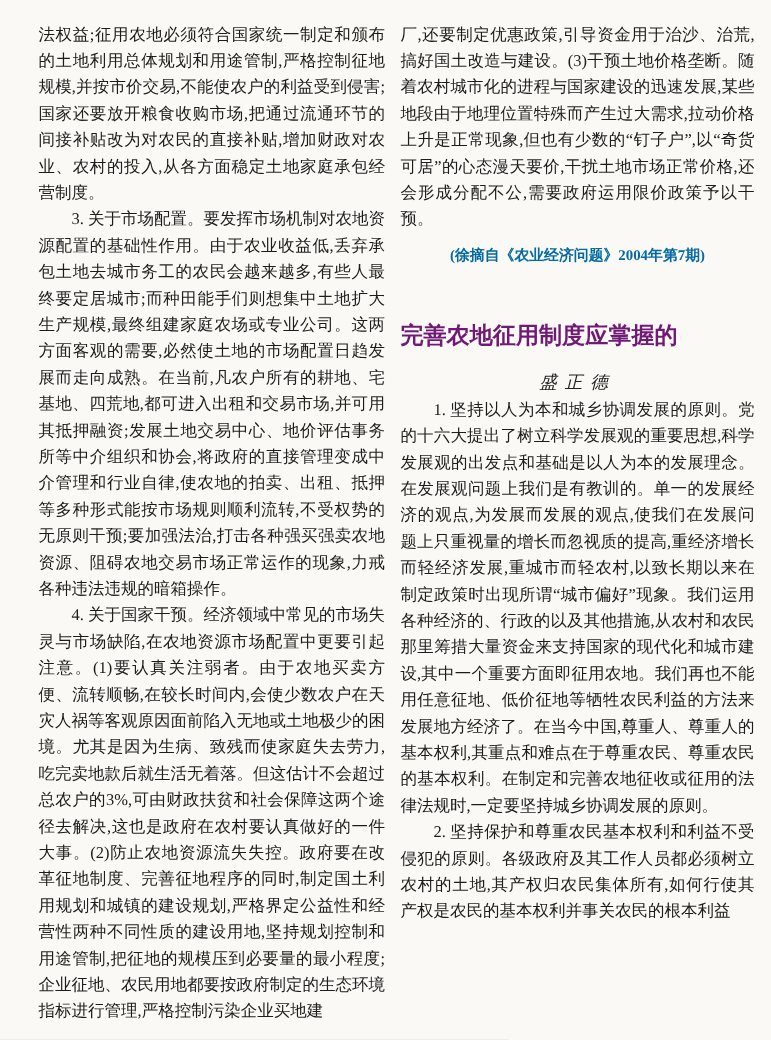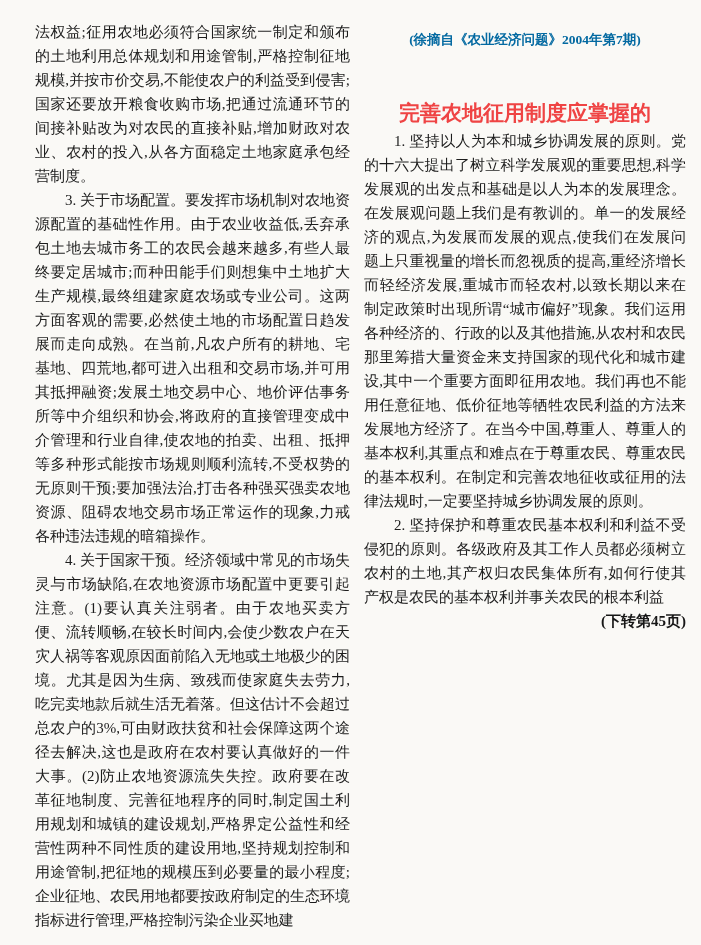--- a/index.html
+++ b/index.html
@@ -46,22 +46,21 @@
     line-height: 24px;
     font-weight: bold;
     text-align: center;
     color: #0369a1;
   }
   .article-title {
     margin-top: 46px;
     font-size: 21px;
     line-height: 31px;
     font-weight: bold;
-    text-align: center;
-    color: #ef4444;
+    color: #701a75;
   }
   .article-author {
     margin-top: 16px;
     font-size: 16px;
     line-height: 24px;
     font-style: italic;
     letter-spacing: 0.45em;
     text-align: center;
     color: #222;
   }
@@ -82,27 +81,28 @@
 
 <div class="page">
 
   <div class="col col-left">
     <p class="body-text">法权益;征用农地必须符合国家统一制定和颁布的土地利用总体规划和用途管制,严格控制征地规模,并按市价交易,不能使农户的利益受到侵害;国家还要放开粮食收购市场,把通过流通环节的间接补贴改为对农民的直接补贴,增加财政对农业、农村的投入,从各方面稳定土地家庭承包经营制度。</p>
     <p class="body-text indent">3. 关于市场配置。要发挥市场机制对农地资源配置的基础性作用。由于农业收益低,丢弃承包土地去城市务工的农民会越来越多,有些人最终要定居城市;而种田能手们则想集中土地扩大生产规模,最终组建家庭农场或专业公司。这两方面客观的需要,必然使土地的市场配置日趋发展而走向成熟。在当前,凡农户所有的耕地、宅基地、四荒地,都可进入出租和交易市场,并可用其抵押融资;发展土地交易中心、地价评估事务所等中介组织和协会,将政府的直接管理变成中介管理和行业自律,使农地的拍卖、出租、抵押等多种形式能按市场规则顺利流转,不受权势的无原则干预;要加强法治,打击各种强买强卖农地资源、阻碍农地交易市场正常运作的现象,力戒各种违法违规的暗箱操作。</p>
     <p class="body-text indent">4. 关于国家干预。经济领域中常见的市场失灵与市场缺陷,在农地资源市场配置中更要引起注意。(1)要认真关注弱者。由于农地买卖方便、流转顺畅,在较长时间内,会使少数农户在天灾人祸等客观原因面前陷入无地或土地极少的困境。尤其是因为生病、致残而使家庭失去劳力,吃完卖地款后就生活无着落。但这估计不会超过总农户的3%,可由财政扶贫和社会保障这两个途径去解决,这也是政府在农村要认真做好的一件大事。(2)防止农地资源流失失控。政府要在改革征地制度、完善征地程序的同时,制定国土利用规划和城镇的建设规划,严格界定公益性和经营性两种不同性质的建设用地,坚持规划控制和用途管制,把征地的规模压到必要量的最小程度;企业征地、农民用地都要按政府制定的生态环境指标进行管理,严格控制污染企业买地建</p>
   </div>
 
   <div class="col col-right">
+    <p class="body-text">厂,还要制定优惠政策,引导资金用于治沙、治荒,搞好国土改造与建设。(3)干预土地价格垄断。随着农村城市化的进程与国家建设的迅速发展,某些地段由于地理位置特殊而产生过大需求,拉动价格上升是正常现象,但也有少数的“钉子户”,以“奇货可居”的心态漫天要价,干扰土地市场正常价格,还会形成分配不公,需要政府运用限价政策予以干预。</p>
 
     <div class="attribution">(徐摘自《农业经济问题》2004年第7期)</div>
 
     <div class="article-title">
       <div>完善农地征用制度应掌握的</div>
     </div>
 
+    <div class="article-author">盛正德</div>
 
     <p class="body-text indent first-paragraph-gap">1. 坚持以人为本和城乡协调发展的原则。党的十六大提出了树立科学发展观的重要思想,科学发展观的出发点和基础是以人为本的发展理念。在发展观问题上我们是有教训的。单一的发展经济的观点,为发展而发展的观点,使我们在发展问题上只重视量的增长而忽视质的提高,重经济增长而轻经济发展,重城市而轻农村,以致长期以来在制定政策时出现所谓“城市偏好”现象。我们运用各种经济的、行政的以及其他措施,从农村和农民那里筹措大量资金来支持国家的现代化和城市建设,其中一个重要方面即征用农地。我们再也不能用任意征地、低价征地等牺牲农民利益的方法来发展地方经济了。在当今中国,尊重人、尊重人的基本权利,其重点和难点在于尊重农民、尊重农民的基本权利。在制定和完善农地征收或征用的法律法规时,一定要坚持城乡协调发展的原则。</p>
     <p class="body-text indent">2. 坚持保护和尊重农民基本权利和利益不受侵犯的原则。各级政府及其工作人员都必须树立农村的土地,其产权归农民集体所有,如何行使其产权是农民的基本权利并事关农民的根本利益</p>
 
-    <div class="continuation-note">(下转第45页)</div>
   </div>
 
 </div>
 
 </body></html>

